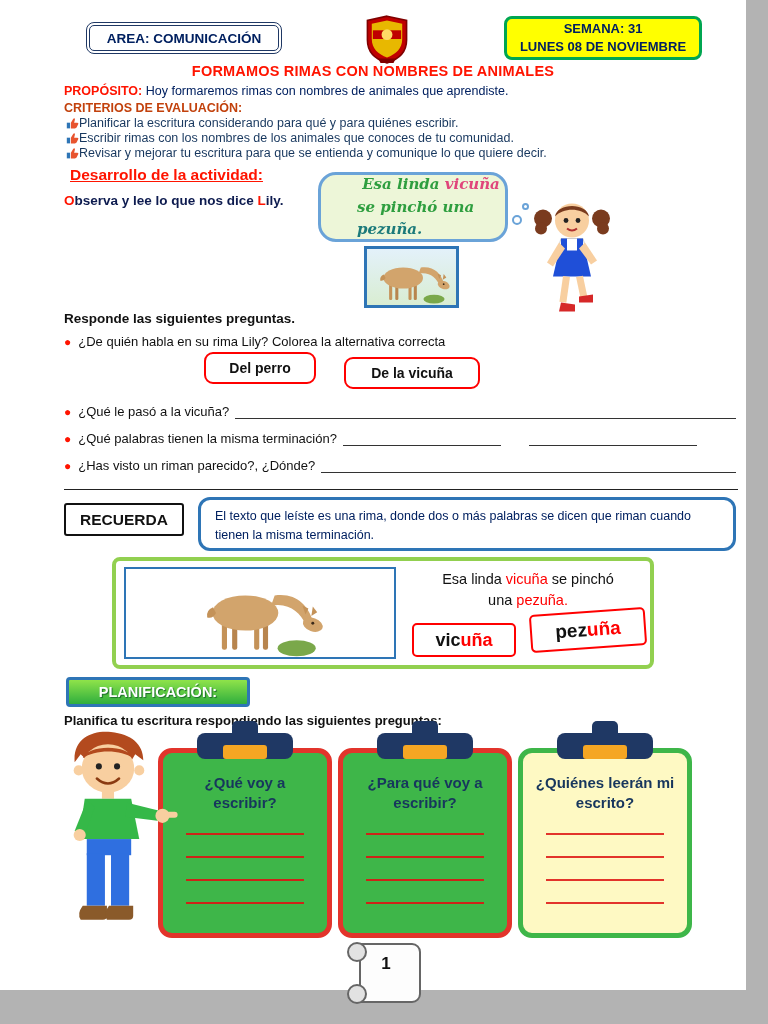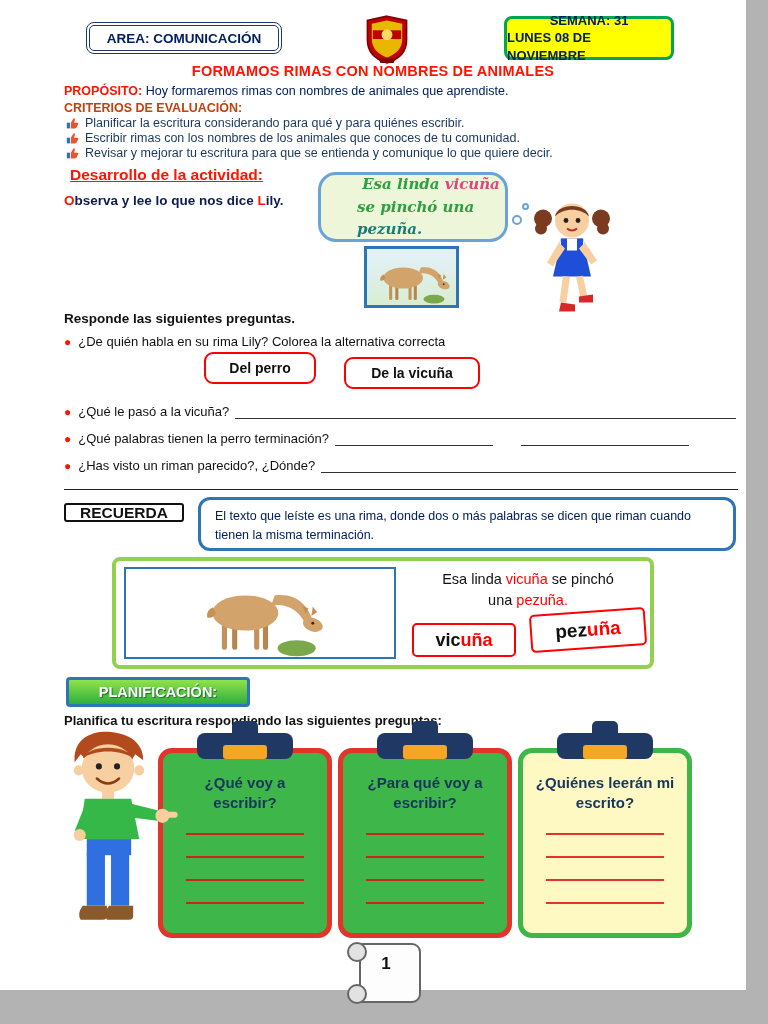--- a/index.html
+++ b/index.html
@@ -6,28 +6,28 @@
   html,body { background:#9a9a9a; }
   body { font-family:"Liberation Sans", sans-serif; }
   .page { position:relative; width:768px; height:1024px; background:#fff; overflow:hidden; margin:0 auto; }
 
   .edge-right { position:absolute; right:0; top:0; width:22px; height:100%; background:#b3b3b3; z-index:1; }
   .edge-bottom { position:absolute; left:0; bottom:0; width:100%; height:34px; background:#b3b3b3; z-index:1; }
 
   
   .area-box { position:absolute; left:86px; top:22px; width:196px; height:32px; border:4px double #1f3864; border-radius:8px; display:flex; align-items:center; justify-content:center; font-weight:bold; font-size:13.5px; color:#002060; }
   .logo { position:absolute; left:365px; top:14px; width:44px; height:50px; }
-  .week-box { position:absolute; left:504px; top:16px; width:170px; height:44px; background:#ffff00; border:3px solid #00a651; border-radius:8px; display:flex; flex-direction:column; align-items:center; justify-content:center; font-weight:bold; font-size:13px; color:#002060; line-height:1.35; }
+  .week-box { position:absolute; left:504px; top:16px; width:198px; height:44px; background:#ffff00; border:3px solid #00a651; border-radius:8px; display:flex; flex-direction:column; align-items:center; justify-content:center; font-weight:bold; font-size:13px; color:#002060; line-height:1.35; }
 
   .main-title { position:absolute; top:63px; left:0; width:746px; text-align:center; color:#ff1400; font-weight:bold; font-size:14.5px; letter-spacing:.2px; }
 
   .proposito { position:absolute; top:84px; left:64px; width:676px; font-size:12.5px; color:#002060; }
   .proposito .lbl { color:#ff1400; font-weight:bold; }
   .crit-label { position:absolute; top:101px; left:64px; font-size:12.5px; font-weight:bold; color:#c2410c; }
-  .crit-item { position:absolute; left:66px; display:flex; align-items:center; gap:6px; font-size:12.5px; color:#17375e; }
+  .crit-item { position:absolute; left:66px; display:flex; align-items:center; gap:0; font-size:12.5px; color:#17375e; }
   .crit-item svg { flex:0 0 auto; }
 
   .desarrollo-heading { position:absolute; top:166px; left:70px; color:#ff1400; font-weight:bold; font-size:15.5px; text-decoration:underline; }
   .observa { position:absolute; top:193px; left:64px; font-weight:bold; font-size:13.5px; color:#0d1b4f; }
   .observa .red { color:#ff1400; }
 
   .speech-bubble { position:absolute; left:318px; top:172px; width:190px; height:70px; background:#edf6d8; border:3px solid #6aa3d8; border-radius:18px; display:flex; flex-direction:column; align-items:center; justify-content:center; font-family:"DejaVu Serif", serif; font-style:italic; font-weight:bold; font-size:15px; color:#2e9e3f; line-height:1.5;padding-left:36px; }
   .speech-bubble .pink { color:#e0457b; }
   .speech-bubble .teal { color:#1b7a7a; }
   .thought-dot { position:absolute; background:#fff; border:2px solid #6aa3d8; border-radius:50%; }
@@ -40,21 +40,21 @@
   .q-row { position:absolute; left:64px; width:672px; display:flex; align-items:flex-end; font-size:13px; color:#111; }
   .q-row .bullet { color:#ff1400; font-size:12px; margin-right:7px; align-self:center; }
   .q-row .qtext { margin-right:6px; white-space:nowrap; }
   .blank { display:inline-block; border-bottom:1.3px solid #333; height:15px; }
   .blank.grow { flex:1; }
 
   .option-box { position:absolute; border:2.5px solid #ff0000; border-radius:9px; background:#fff; display:flex; align-items:center; justify-content:center; font-weight:bold; font-size:14px; color:#111; }
 
   .divider { position:absolute; top:489px; left:64px; width:674px; border-top:1.5px solid #222; }
 
-  .recuerda-box { position:absolute; left:64px; top:503px; width:120px; height:19px; border:2.5px solid #111; border-radius:3px; display:flex; align-items:center; justify-content:center; font-weight:bold; font-size:15.5px; color:#111; }
+  .recuerda-box { position:absolute; left:64px; top:503px; width:120px; height:33px; border:2.5px solid #111; border-radius:3px; display:flex; align-items:center; justify-content:center; font-weight:bold; font-size:15.5px; color:#111; }
   .recuerda-bubble { position:absolute; left:198px; top:497px; width:538px; height:54px; border:3px solid #2e75b6; border-radius:12px; padding:7px 14px; font-size:12.5px; color:#002060; line-height:1.55; }
 
   .rima-box { position:absolute; left:112px; top:557px; width:542px; height:112px; border:4px solid #92d050; border-radius:8px; background:#fff; }
   .rima-img { position:absolute; left:8px; top:6px; width:272px; height:92px; border:2px solid #2e75b6; background:#fff; display:flex; align-items:flex-end; justify-content:center; overflow:hidden; }
   .rima-text { position:absolute; left:290px; top:8px; width:244px; text-align:center; font-size:14.5px; color:#111; line-height:1.45; }
   .rima-text .red { color:#ff0000; }
   .rima-card { position:absolute; border:2.5px solid #ff0000; border-radius:5px; background:#fff; display:flex; align-items:center; justify-content:center; font-weight:bold; color:#111; }
   .rima-card .red { color:#ff0000; }
   .card1 { left:296px; top:62px; width:104px; height:34px; font-size:18px; }
   .card2 { left:414px; top:50px; width:116px; height:38px; font-size:19px; transform:rotate(-4deg); }
@@ -199,21 +199,21 @@
   <div class="option-box" style="left:344px; top:357px; width:136px; height:32px;">De la vicuña</div>
 
   <div class="q-row" style="top:404px;">
     <span class="bullet">●</span>
     <span class="qtext">¿Qué le pasó a la vicuña?</span>
     <span class="blank grow"></span>
   </div>
 
   <div class="q-row" style="top:431px;">
     <span class="bullet">●</span>
-    <span class="qtext">¿Qué palabras tienen la perro terminación?</span>
+    <span class="qtext">¿Qué palabras tienen la misma terminación?</span>
     <span class="blank" style="width:158px;"></span>
     <span style="width:28px;"></span>
     <span class="blank" style="width:168px;"></span>
   </div>
 
   <div class="q-row" style="top:458px;">
     <span class="bullet">●</span>
     <span class="qtext">¿Has visto un riman parecido?, ¿Dónde?</span>
     <span class="blank grow"></span>
   </div>

